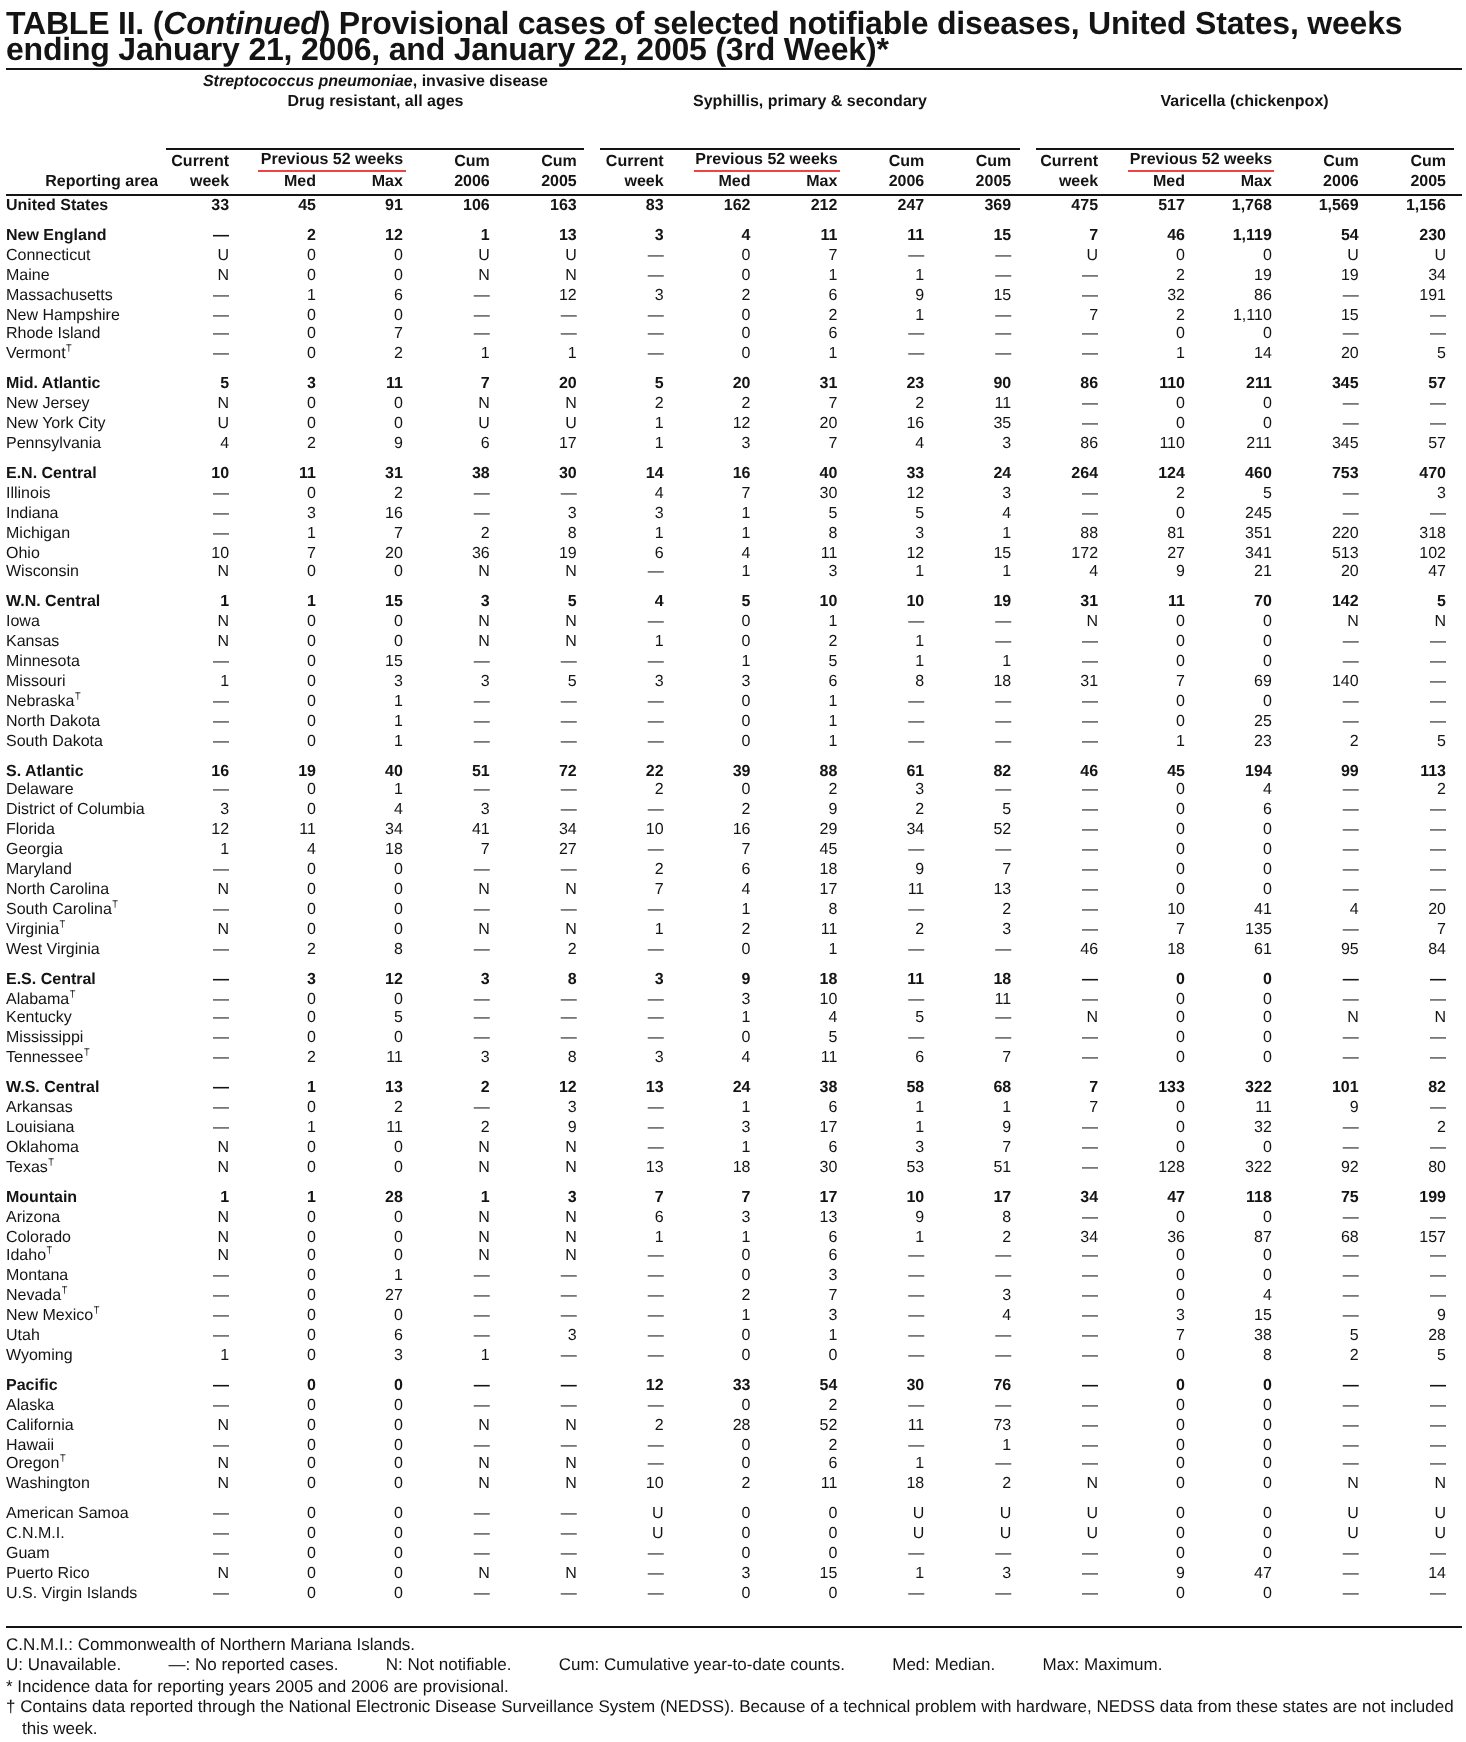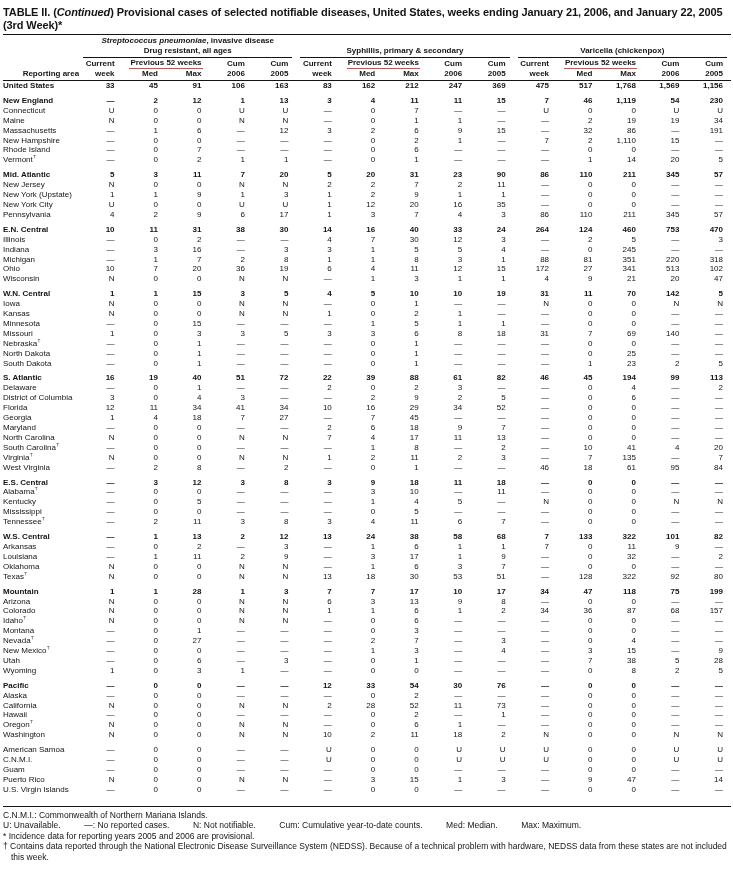--- a/index.html
+++ b/index.html
@@ -4,21 +4,21 @@
 <style>
   html, body { margin: 0; padding: 0; background: #ffffff; }
   body {
     width: 733px; height: 871px; overflow: hidden;
     font-family: "Liberation Sans", sans-serif;
     color: #141414;
     box-sizing: border-box;
     padding: 6px 2px 0 3px;
   }
   .title {
-    font-size: 11px; font-weight: bold; line-height: 13px;
+    font-size: 16px; font-weight: bold; line-height: 13px;
     letter-spacing: -0.1px;
     border-bottom: 1.5px solid #141414;
     padding-bottom: 2px; margin-bottom: 1px;
     width: 728px;
   }
   table {
     border-collapse: collapse; table-layout: fixed;
     width: 728px;
   }
   col.c-label { width: 76px; }
@@ -27,21 +27,21 @@
     padding: 0; margin: 0;
     font-size: 8px; line-height: 10px;
     vertical-align: bottom;
     white-space: nowrap; overflow: hidden;
   }
   thead th { font-weight: bold; }
   th.grp { vertical-align: bottom; }
   .grp-inner {
     border-bottom: 1px solid #141414;
     margin: 0 4px; text-align: center;
-    padding-bottom: 1px;
+    padding-bottom: 18px;
   }
   .grp-l1 i { font-style: italic; }
   th.num, td.num { text-align: right; padding-right: 8px; }
   th.prev52 { text-align: center; }
   th.prev52 .u {
     display: inline-block;
     border-bottom: 1px solid #ef4444;
     padding: 0 1px 0 1px;
   }
   tr.colhead th { border-bottom: 1.5px solid #141414; padding-bottom: 1px; }
@@ -319,38 +319,20 @@
         <td class="num">7</td>
         <td class="num">2</td>
         <td class="num">11</td>
         <td class="num">—</td>
         <td class="num">0</td>
         <td class="num">0</td>
         <td class="num">—</td>
         <td class="num">—</td>
       </tr>
       <tr>
-        <td class="area">New York (Upstate)</td>
-        <td class="num">1</td>
-        <td class="num">1</td>
-        <td class="num">9</td>
-        <td class="num">1</td>
-        <td class="num">3</td>
-        <td class="num">1</td>
-        <td class="num">2</td>
-        <td class="num">9</td>
-        <td class="num">1</td>
-        <td class="num">1</td>
-        <td class="num">—</td>
-        <td class="num">0</td>
-        <td class="num">0</td>
-        <td class="num">—</td>
-        <td class="num">—</td>
-      </tr>
-      <tr>
         <td class="area">New York City</td>
         <td class="num">U</td>
         <td class="num">0</td>
         <td class="num">0</td>
         <td class="num">U</td>
         <td class="num">U</td>
         <td class="num">1</td>
         <td class="num">12</td>
         <td class="num">20</td>
         <td class="num">16</td>

